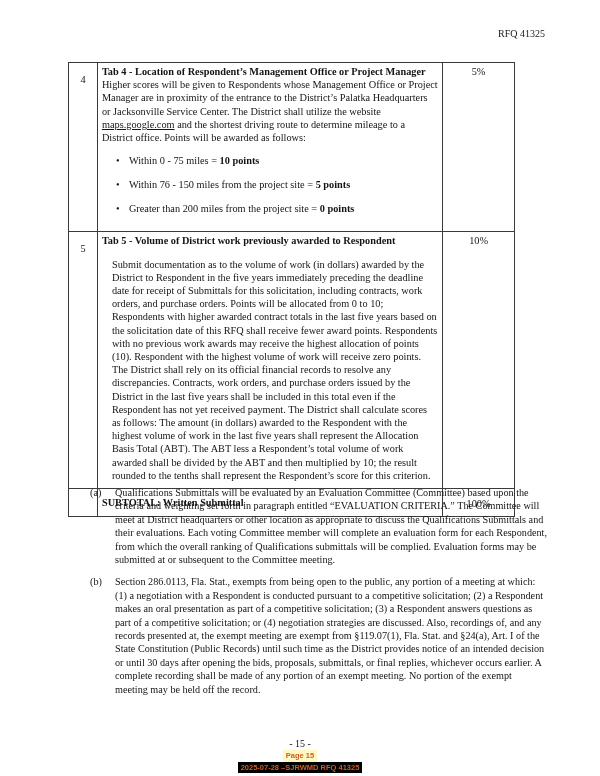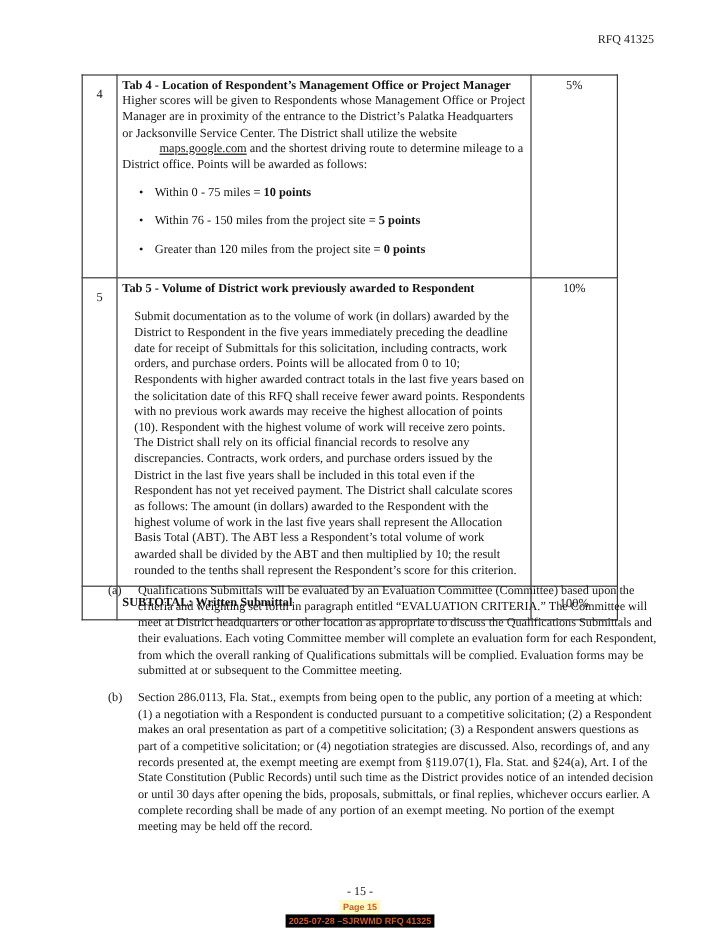--- a/index.html
+++ b/index.html
@@ -34,21 +34,21 @@
     vertical-align: top;
   }
   .col-num   { width: 29px; text-align: center; padding-top: 10px; }
   .col-body  { width: 346px; padding: 2px 4px 6px 4px; }
   .col-pct   { width: 72px; text-align: center; padding-top: 2px; }
   .row-tab4  { height: 151px; }
   .row-tab5  { height: 215px; }
   .row-subtotal { height: 28px; }
   .row-subtotal td { vertical-align: middle; }
   .tab-title { font-weight: bold; }
-  .doc-link { color: #141414; text-decoration: underline; margin-left: 31px; }
+  .doc-link { color: #141414; text-decoration: underline; }
   .tab5-body { margin: 10px 0 0 10px; }
   .bullet-list { margin: 10px 0 0 14px; list-style: none; }
   .bullet-list li { display: flex; margin-bottom: 10.5px; }
   .bullet-dot { width: 13px; flex-shrink: 0; }
   .subtotal-label { font-weight: bold; padding-left: 4px; }
   .section18 {
     position: absolute;
     top: 477px;
     left: 63px;
     width: 485px;
@@ -110,21 +110,21 @@
           <li>
             <span class="bullet-dot">•</span>
             <span><span>Within 0 - 75 miles = </span><b>10 points</b></span>
           </li>
           <li>
             <span class="bullet-dot">•</span>
             <span><span>Within 76 - 150 miles from the project site = </span><b>5 points</b></span>
           </li>
           <li>
             <span class="bullet-dot">•</span>
-            <span><span>Greater than 120 miles from the project site = </span><b>0 points</b></span>
+            <span><span>Greater than 200 miles from the project site = </span><b>0 points</b></span>
           </li>
         </ul>
       </td>
       <td class="col-pct">5%</td>
     </tr>
     <tr class="row-tab5">
       <td class="col-num">5</td>
       <td class="col-body">
         <div class="tab-title">Tab 5 - Volume of District work previously awarded to Respondent</div>
         <div class="tab5-body">Submit documentation as to the volume of work (in dollars) awarded by the District to Respondent in the five years immediately preceding the deadline date for receipt of Submittals for this solicitation, including contracts, work orders, and purchase orders. Points will be allocated from 0 to 10; Respondents with higher awarded contract totals in the last five years based on the solicitation date of this RFQ shall receive fewer award points. Respondents with no previous work awards may receive the highest allocation of points (10). Respondent with the highest volume of work will receive zero points. The District shall rely on its official financial records to resolve any discrepancies. Contracts, work orders, and purchase orders issued by the District in the last five years shall be included in this total even if the Respondent has not yet received payment. The District shall calculate scores as follows: The amount (in dollars) awarded to the Respondent with the highest volume of work in the last five years shall represent the Allocation Basis Total (ABT). The ABT less a Respondent’s total volume of work awarded shall be divided by the ABT and then multiplied by 10; the result rounded to the tenths shall represent the Respondent’s score for this criterion.</div>

